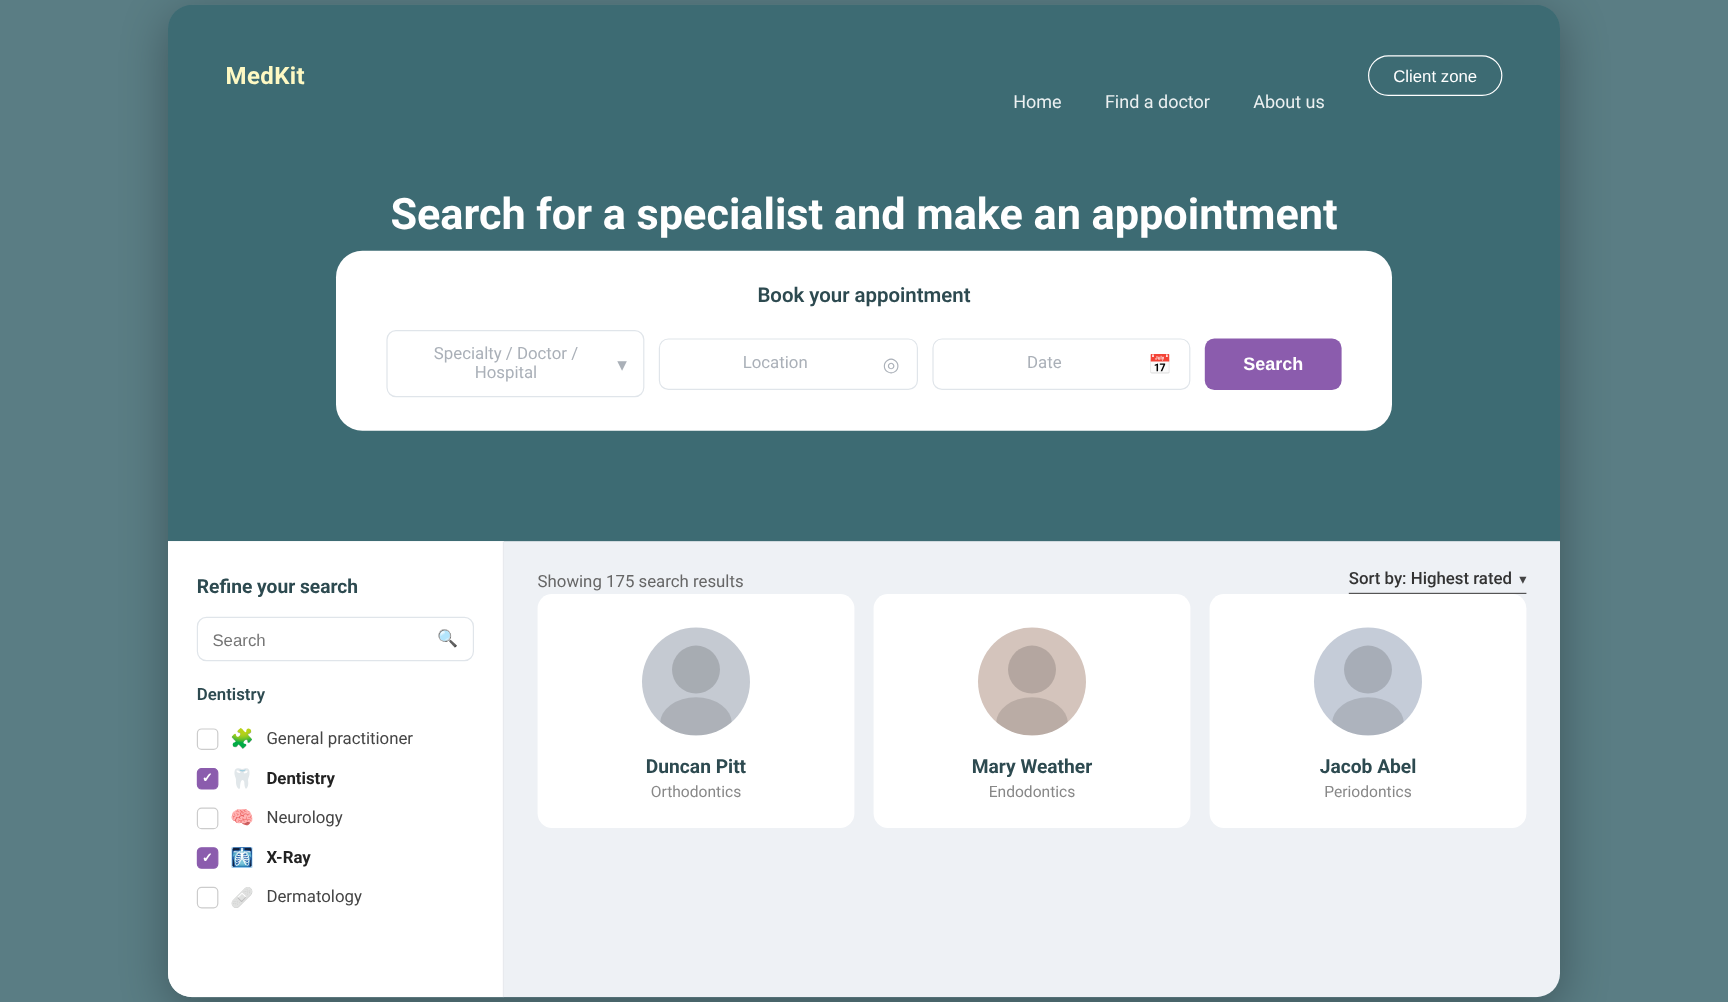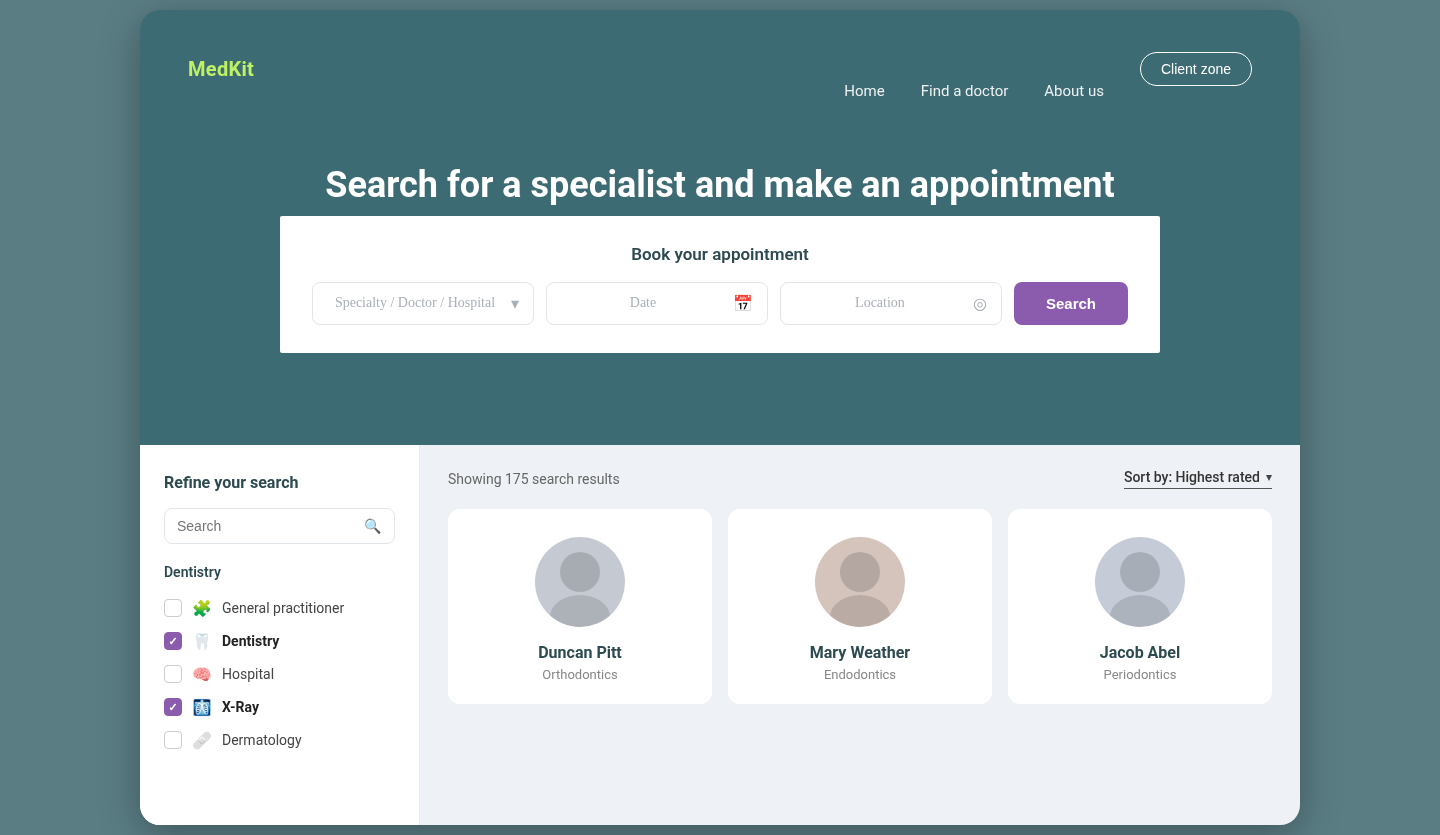--- a/index.html
+++ b/index.html
@@ -23,21 +23,21 @@
       padding: 0 48px;
       padding-bottom: 60px;
     }
     .navbar {
       display: flex;
       align-items: center;
       justify-content: space-between;
       padding: 28px 0 24px;
     }
     .logo {
-      color: #bef264;
+      color: #fef9c3;
       font-size: 20px;
       font-weight: 700;
       letter-spacing: 0.3px;
     }
     .nav-links {
       display: flex;
       align-items: center;
       gap: 36px;
     }
     .nav-link {
@@ -68,22 +68,22 @@
       margin-bottom: 8px;
     }
     .hero-subtitle {
       color: rgba(255,255,255,0.8);
       font-size: 16px;
       margin-bottom: 36px;
     }
     
     .booking-card {
       background: white;
-      border-radius: 2px;
-      padding: 28px 32px;
+      border-radius: 22px;
+      padding: 28px 42px;
       max-width: 880px;
       margin: 0 auto;
     }
     .booking-title {
       font-size: 17px;
       font-weight: 600;
       color: #2d4a50;
       margin-bottom: 18px;
     }
     .booking-fields {
@@ -99,21 +99,20 @@
       border-radius: 8px;
       padding: 11px 14px;
       background: white;
       cursor: pointer;
       gap: 8px;
     }
     .field-select-text, .field-input-text {
       flex: 1;
       font-size: 14px;
       color: #aab0b8;
-      font-family: Liberation Serif, serif;
     }
     .field-icon {
       color: #aab0b8;
       font-size: 16px;
     }
     .search-btn {
       background: #8b5cad;
       color: white;
       border: none;
       border-radius: 8px;
@@ -212,21 +211,20 @@
     }
     
     .results-area {
       flex: 1;
       padding: 24px 28px;
     }
     .results-header {
       display: flex;
       align-items: center;
       justify-content: space-between;
-      margin-bottom: 20px;
     }
     .results-count {
       font-size: 14px;
       color: #666;
     }
     .sort-select {
       display: flex;
       align-items: center;
       gap: 6px;
       border-bottom: 1.5px solid #555;
@@ -303,27 +301,27 @@
       <div class="booking-card">
         <div class="booking-title">Book your appointment</div>
         <div class="booking-fields">
 
           <div class="field-select">
             <span class="field-select-text">Specialty / Doctor / Hospital</span>
             <span class="field-icon">▾</span>
           </div>
 
           <div class="field-input">
+            <span class="field-select-text">Location</span>
+            <span class="field-icon">◎</span>
+          </div>
+
+          <div class="field-input">
             <span class="field-select-text">Date</span>
             <span class="field-icon">📅</span>
-          </div>
-
-          <div class="field-input">
-            <span class="field-select-text">Location</span>
-            <span class="field-icon">◎</span>
           </div>
           <button class="search-btn">Search</button>
         </div>
       </div>
     </div>
   </div>
 
   <div class="main-content">
 
     <aside class="sidebar">
@@ -341,21 +339,21 @@
             <span class="specialty-name">General practitioner</span>
           </div>
           <div class="specialty-item">
             <div class="checkbox checked"></div>
             <span class="specialty-icon">🦷</span>
             <span class="specialty-name bold">Dentistry</span>
           </div>
           <div class="specialty-item">
             <div class="checkbox"></div>
             <span class="specialty-icon">🧠</span>
-            <span class="specialty-name">Hospital</span>
+            <span class="specialty-name">Neurology</span>
           </div>
           <div class="specialty-item">
             <div class="checkbox checked"></div>
             <span class="specialty-icon">🩻</span>
             <span class="specialty-name bold">X-Ray</span>
           </div>
           <div class="specialty-item">
             <div class="checkbox"></div>
             <span class="specialty-icon">🩹</span>
             <span class="specialty-name">Dermatology</span>

